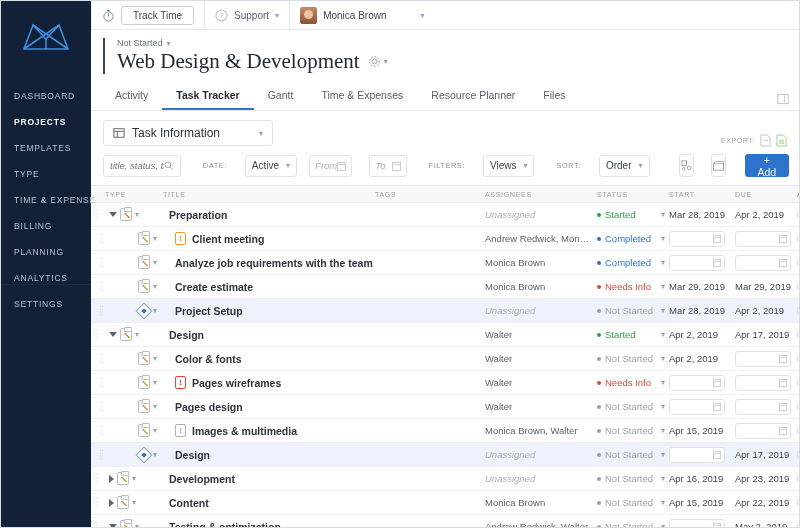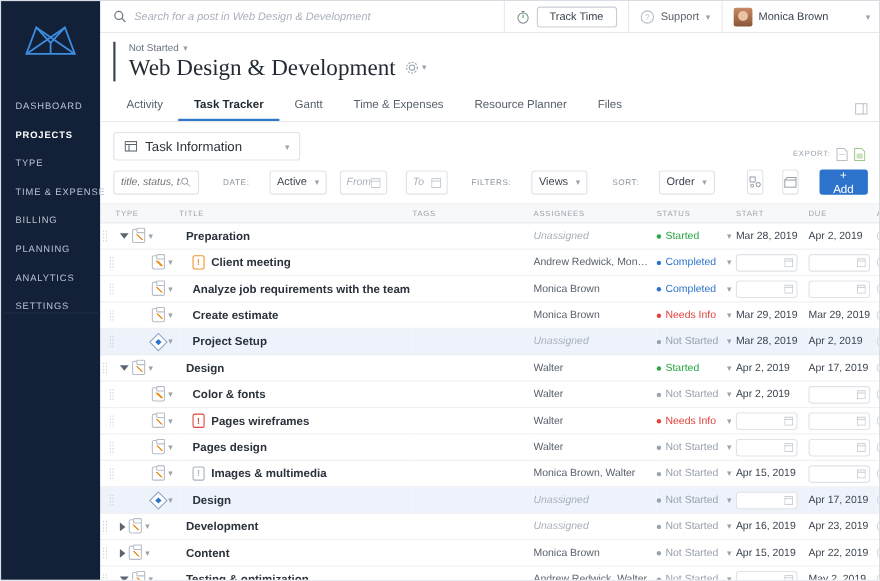--- a/index.html
+++ b/index.html
@@ -182,40 +182,34 @@
           <path d="M4 30 L13 6 L26 20 L39 6 L48 30 Z"></path>
           <path d="M4 30 L39 6"></path>
           <path d="M48 30 L13 6"></path>
           <path d="M26 20 L26 30"></path>
         </g>
       </svg>
     </div>
     <div class="nav">
       <div class="nav-item"><span>DASHBOARD</span></div>
       <div class="nav-item active"><span>PROJECTS</span></div>
+      <div class="nav-item"><span>TEMPLATES</span></div>
       <div class="nav-item"><span>TYPE</span></div>
       <div class="nav-item"><span>TIME &amp; EXPENSE</span></div>
       <div class="nav-item"><span>BILLING</span></div>
       <div class="nav-item"><span>PLANNING</span></div>
       <div class="nav-item"><span>ANALYTICS</span></div>
       <div class="nav-item"><span>SETTINGS</span></div>
     </div>
     <div class="sb-rule"></div>
   </div>
 
   <div class="main">
 
     <div class="topbar">
-      <div class="search-box">
-        <svg width="12" height="12" viewBox="0 0 12 12">
-          <circle cx="5" cy="5" r="3.6" fill="none" stroke="#6b737e" stroke-width="1.1"></circle>
-          <line x1="7.7" y1="7.7" x2="11" y2="11" stroke="#6b737e" stroke-width="1.1"></line>
-        </svg>
-        <span class="search-placeholder">Search for a post in  Web Design &amp; Development</span>
-      </div>
       <div class="topbar-sep"></div>
       <div class="tb-cell">
         <svg width="13" height="13" viewBox="0 0 14 14">
           <circle cx="7" cy="8" r="5" fill="none" stroke="#7c848f" stroke-width="1"></circle>
           <path d="M7 8 L7 4.5" stroke="#27a745" stroke-width="1"></path>
           <rect x="5.6" y="1" width="2.8" height="1.4" fill="#7c848f"></rect>
         </svg>
         <button class="track-btn">Track Time</button>
       </div>
       <div class="topbar-sep"></div>

